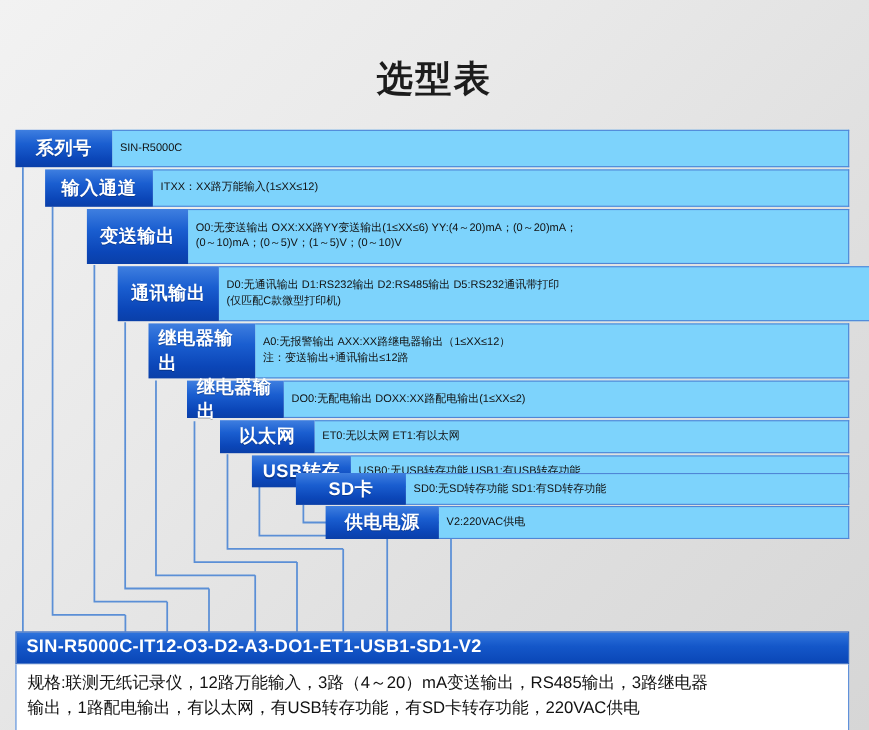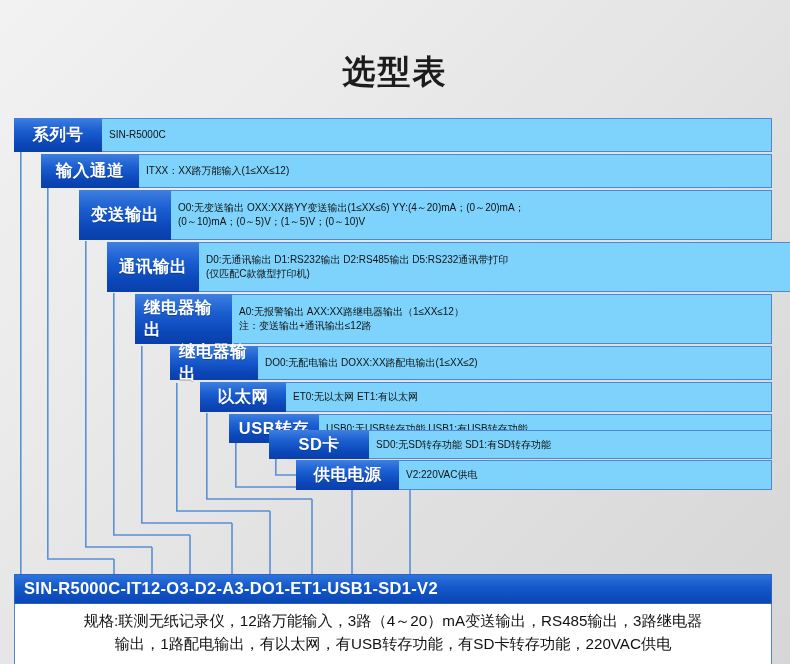--- a/index.html
+++ b/index.html
@@ -54,21 +54,21 @@
   .summary-code{
     background:linear-gradient(180deg,#2e73dc 0%,#1457c9 45%,#0a46b6 100%);
     color:#fff;font-size:16.5px;font-weight:bold;
     padding:4px 9px 5px 9px;letter-spacing:.3px;
     border:1px solid #2b63c0;
     box-sizing:border-box;
   }
   .summary-spec{
     background:#fff;border:1px solid #4f86d6;border-top:none;
     padding:6px 10px 8px 10px;box-sizing:border-box;
-    font-size:15.2px;line-height:1.5;color:#111;text-align:center;
+    font-size:15.2px;line-height:1.5;color:#111;
   }
   .summary-spec .ln{white-space:nowrap;}
 </style>
 </head>
 <body>
 
 <div id="page">
 
   <div class="title">选型表</div>
 

